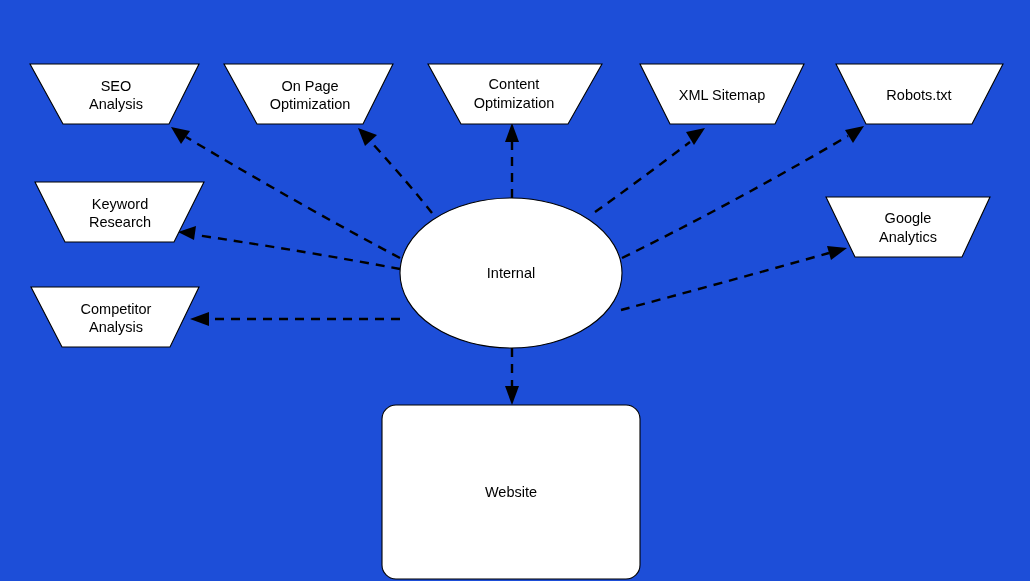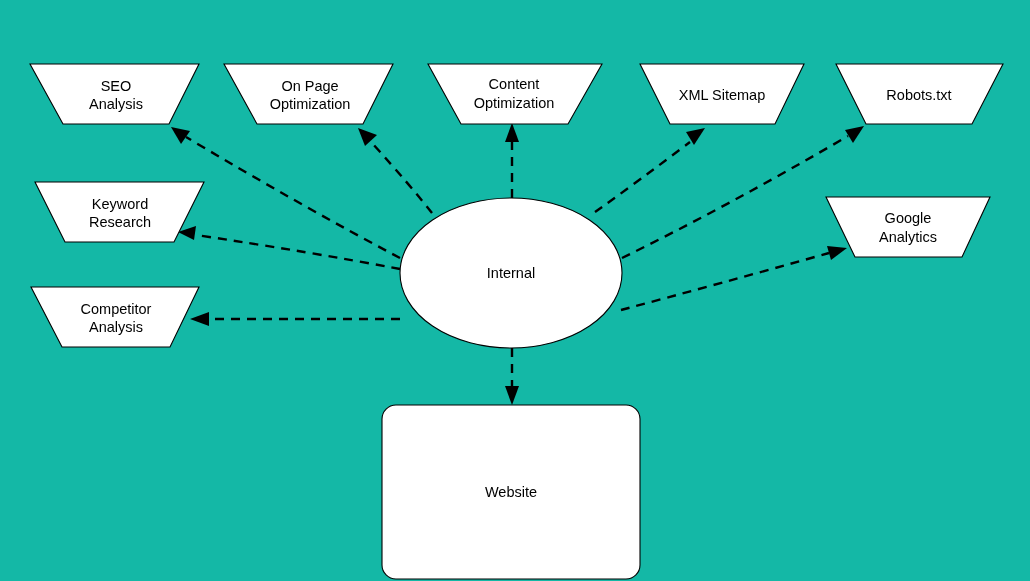--- a/index.html
+++ b/index.html
@@ -11,21 +11,21 @@
   body {
     font-family: "Liberation Sans", sans-serif;
     width: 1030px;
     height: 581px;
     overflow: hidden;
   }
   #diagram-root {
     position: relative;
     width: 1030px;
     height: 581px;
-    background: #14b8a6;
+    background: #1d4ed8;
   }
   #diagram-svg {
     position: absolute;
     top: 0;
     left: 0;
     width: 1030px;
     height: 581px;
     display: block;
   }
   .node-shape {

